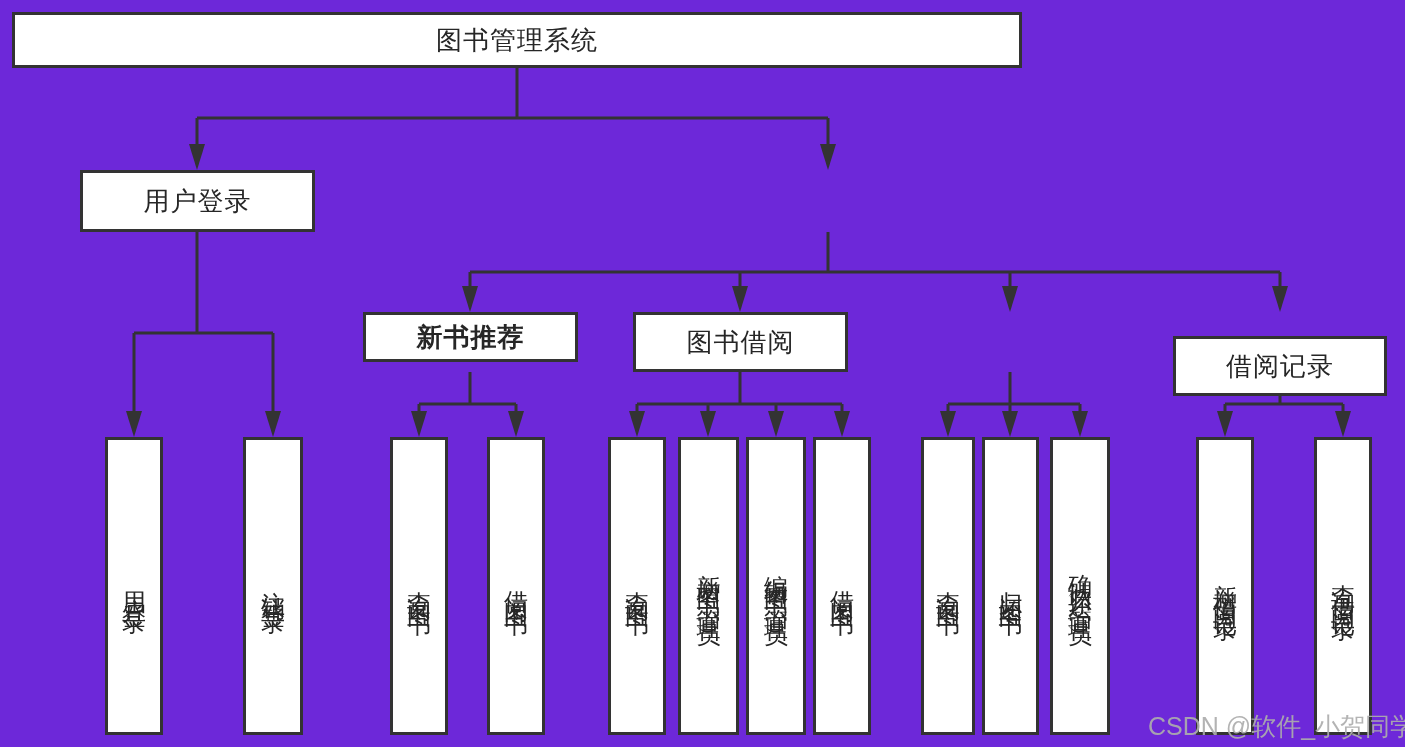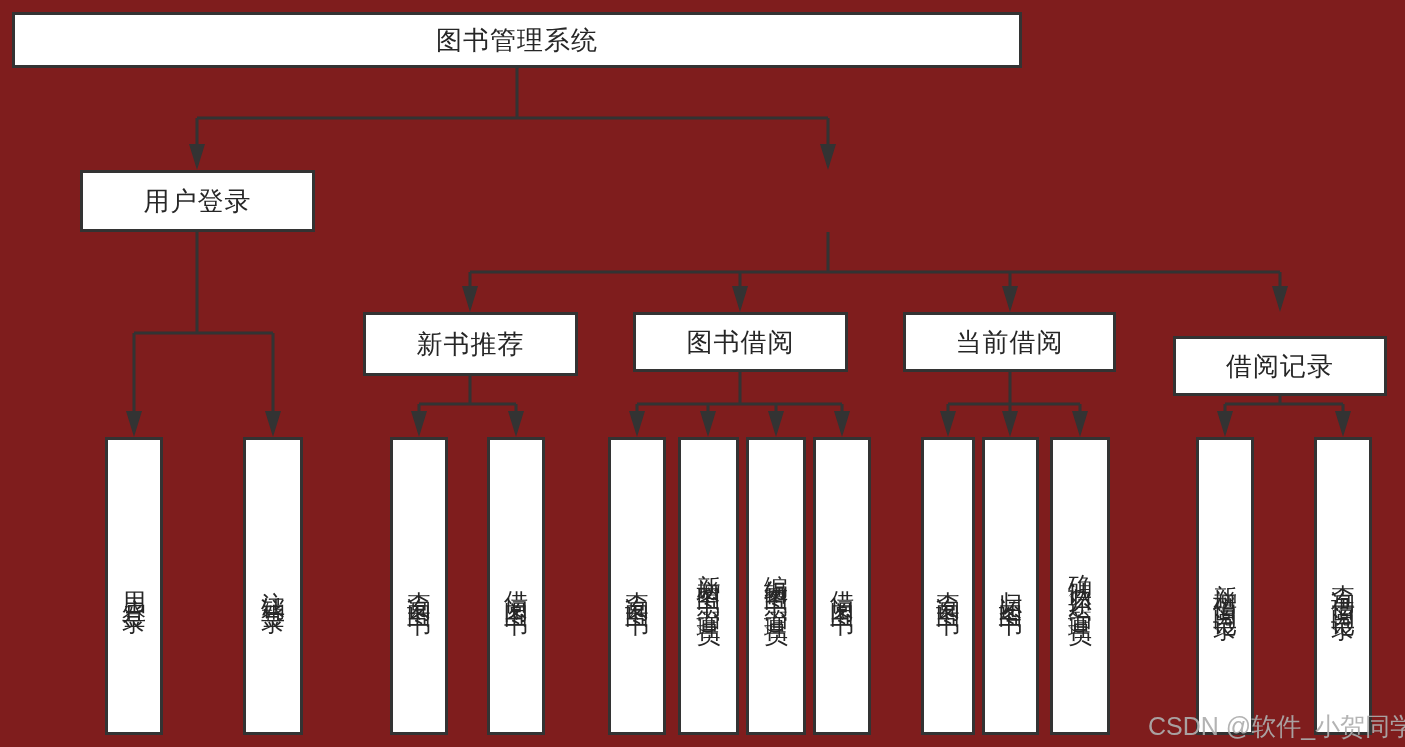--- a/index.html
+++ b/index.html
@@ -5,21 +5,21 @@
   html, body {
     margin: 0;
     padding: 0;
     background: #ffffff;
     font-family: "Liberation Sans", sans-serif;
   }
   .canvas {
     position: relative;
     width: 1405px;
     height: 747px;
-    background: #7f1d1d;
+    background: #6d28d9;
     overflow: hidden;
   }
   .connectors {
     position: absolute;
     left: 0; top: 0;
     width: 1405px; height: 747px;
   }
   .connectors path.rail {
     stroke: #333333;
     stroke-width: 3;
@@ -104,28 +104,25 @@
   </svg>
 
   <div class="node hbox" style="left:12px; top:12px; width:1010px; height:56px;">
     <span>图书管理系统</span>
   </div>
 
   <div class="node hbox" style="left:80px; top:170px; width:235px; height:62px;">
     <span>用户登录</span>
   </div>
 
-  <div class="node hbox" style="left:363px; top:312px; width:215px; height:64px;">
+  <div class="node hbox" style="left:363px; top:312px; width:215px; height:50px;font-weight:bold;">
     <span>新书推荐</span>
   </div>
   <div class="node hbox" style="left:633px; top:312px; width:215px; height:60px;">
     <span>图书借阅</span>
-  </div>
-  <div class="node hbox" style="left:903px; top:312px; width:213px; height:60px;">
-    <span>当前借阅</span>
   </div>
   <div class="node hbox" style="left:1173px; top:312px; width:214px; height:60px;margin-top:24px;">
     <span>借阅记录</span>
   </div>
 
   <div class="node vbox" style="left:105px; top:437px; width:58px; height:298px;">
     <span class="vtext">用户登录</span>
   </div>
   <div class="node vbox" style="left:243px; top:437px; width:60px; height:298px;">
     <span class="vtext">注销登录</span>

